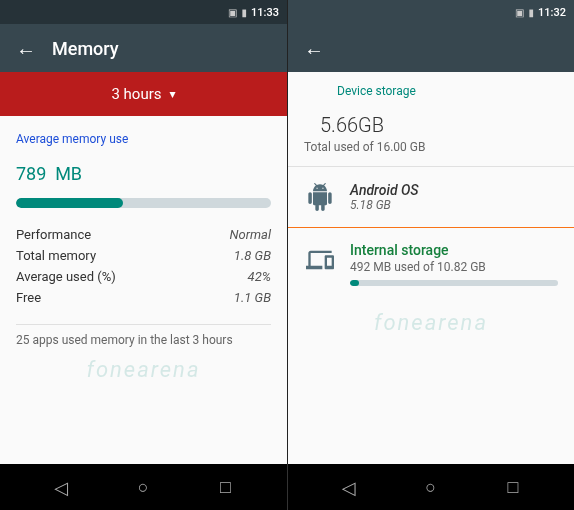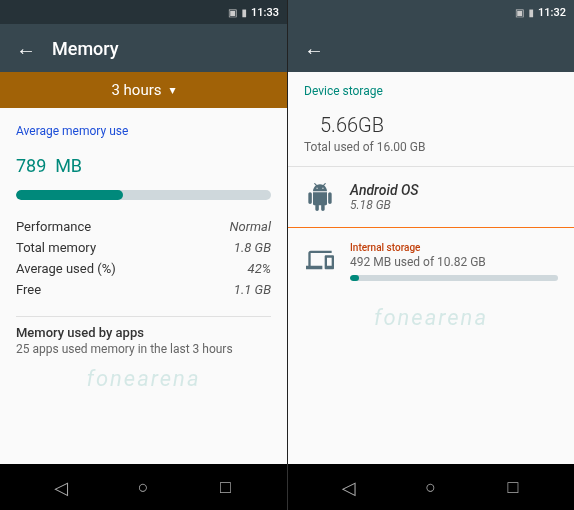--- a/index.html
+++ b/index.html
@@ -74,22 +74,22 @@
       cursor: pointer;
     }
 
     .toolbar-title {
       color: #fff;
       font-size: 18px;
       font-weight: 500;
     }
 
     .time-selector {
-      background: #a16207;
-      height: 36px;
+      background: #b91c1c;
+      height: 44px;
       display: flex;
       align-items: center;
       justify-content: center;
       gap: 8px;
     }
 
     .time-label {
       color: #fff;
       font-size: 15px;
     }
@@ -197,20 +197,21 @@
     .storage-content {
       flex: 1;
       background: #fafafa;
       overflow-y: auto;
     }
 
     .device-storage-label {
       color: #00897b;
       font-size: 12px;
       padding: 12px 16px 4px 16px;
+      margin-left: 33px;
     }
 
     .storage-size {
       font-size: 36px;
       font-weight: 300;
       color: #333;
       padding: 0 16px;
       line-height: 1;
     }
 
@@ -281,22 +282,22 @@
       color: #546e7a;
       flex-shrink: 0;
       margin-top: 2px;
     }
 
     .internal-storage-info {
       flex: 1;
     }
 
     .internal-storage-name {
-      font-size: 10px;
-      color: #c2410c;
+      font-size: 14px;
+      color: #15803d;
       font-weight: 500;
       margin-bottom: 2px;
     }
 
     .internal-storage-usage {
       font-size: 12px;
       color: #666;
       margin-bottom: 6px;
     }
 
@@ -408,21 +409,20 @@
         </tr>
         <tr>
           <td>Free</td>
           <td>1.1 GB</td>
         </tr>
       </tbody>
         </table>
 
       <div class="divider"></div>
 
-      <div class="apps-section-title">Memory used by apps</div>
       <div class="apps-section-subtitle">25 apps used memory in the last 3 hours</div>
 
       <div class="watermark">
         <span class="watermark-text">fonearena</span>
       </div>
     </div>
   </div>
 
   <div class="screen-right">
 

